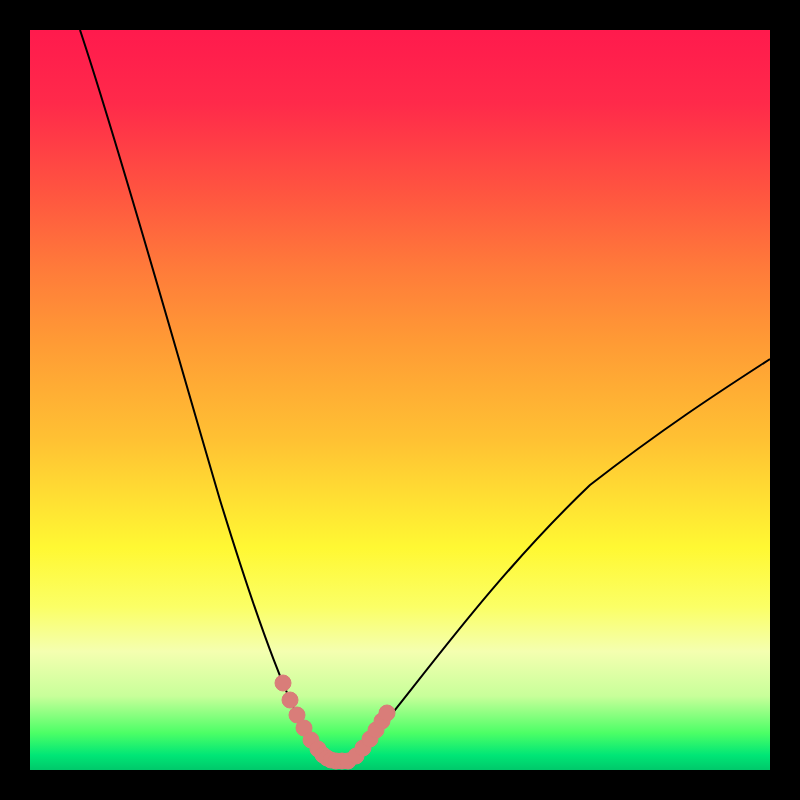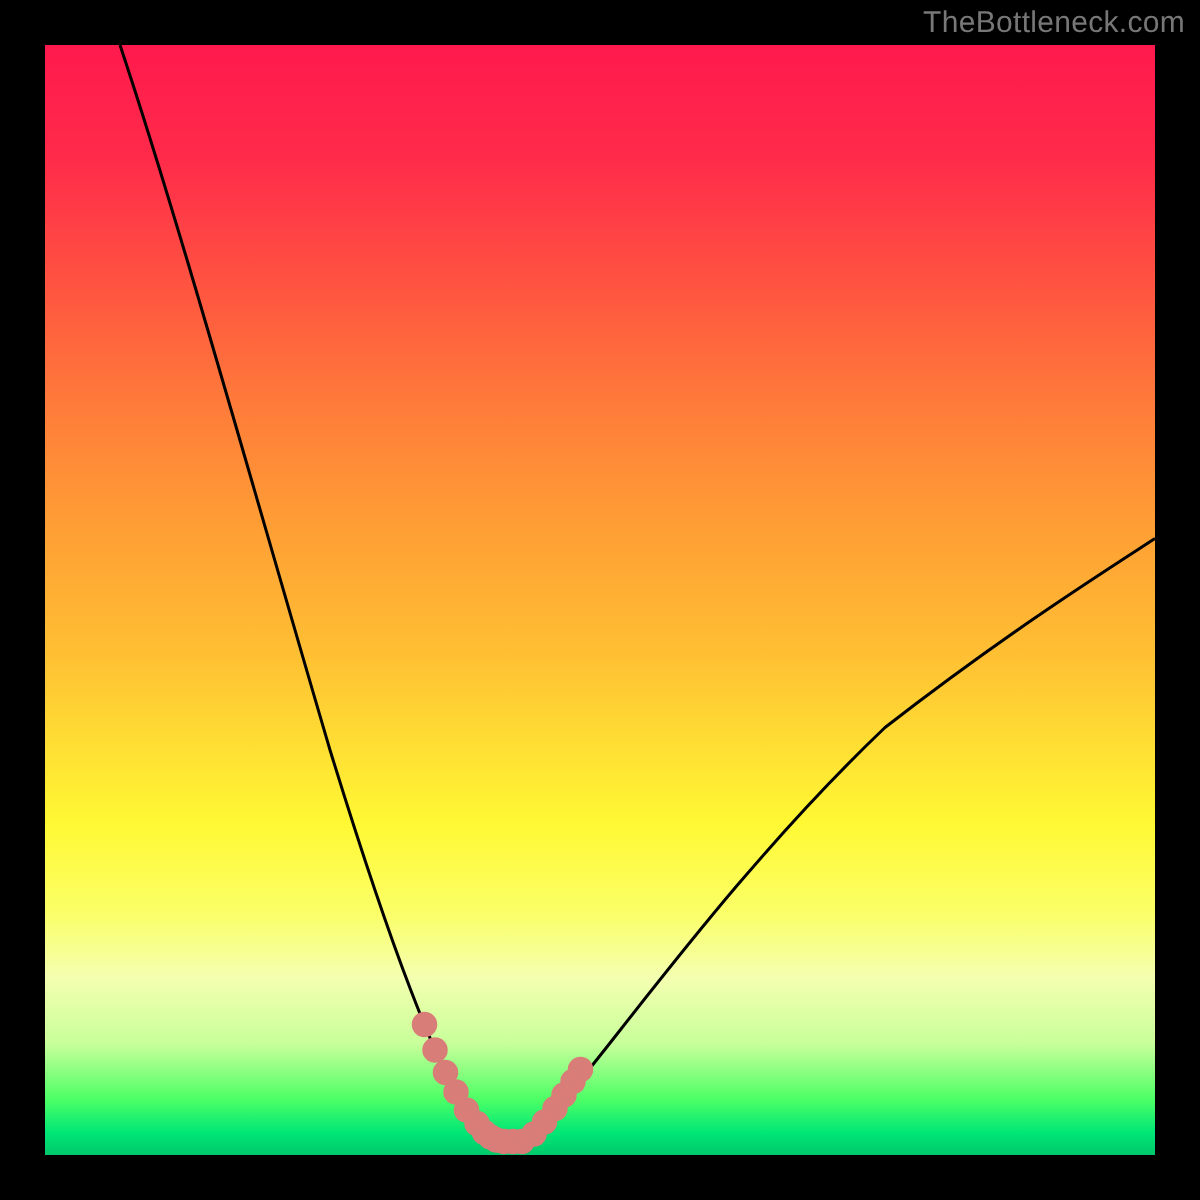--- a/index.html
+++ b/index.html
@@ -55,21 +55,20 @@
     position: absolute;
     top: 0; left: 0;
     width: 740px;
     height: 740px;
   }
 </style>
 </head>
 <body>
 
 <div class="frame">
-  <div class="watermark">TheBottleneck.com</div>
 
   <div class="plot-area">
     <svg class="overlay" viewBox="0 0 740 740" preserveAspectRatio="none">
 
       <path d="M 50 0
                C 90 120, 140 300, 190 470
                C 230 600, 260 680, 290 729" fill="none" stroke="#000" stroke-width="2"></path>
 
       <path d="M 290 729
                C 300 733, 315 733, 325 728" fill="none" stroke="#000" stroke-width="2"></path>

